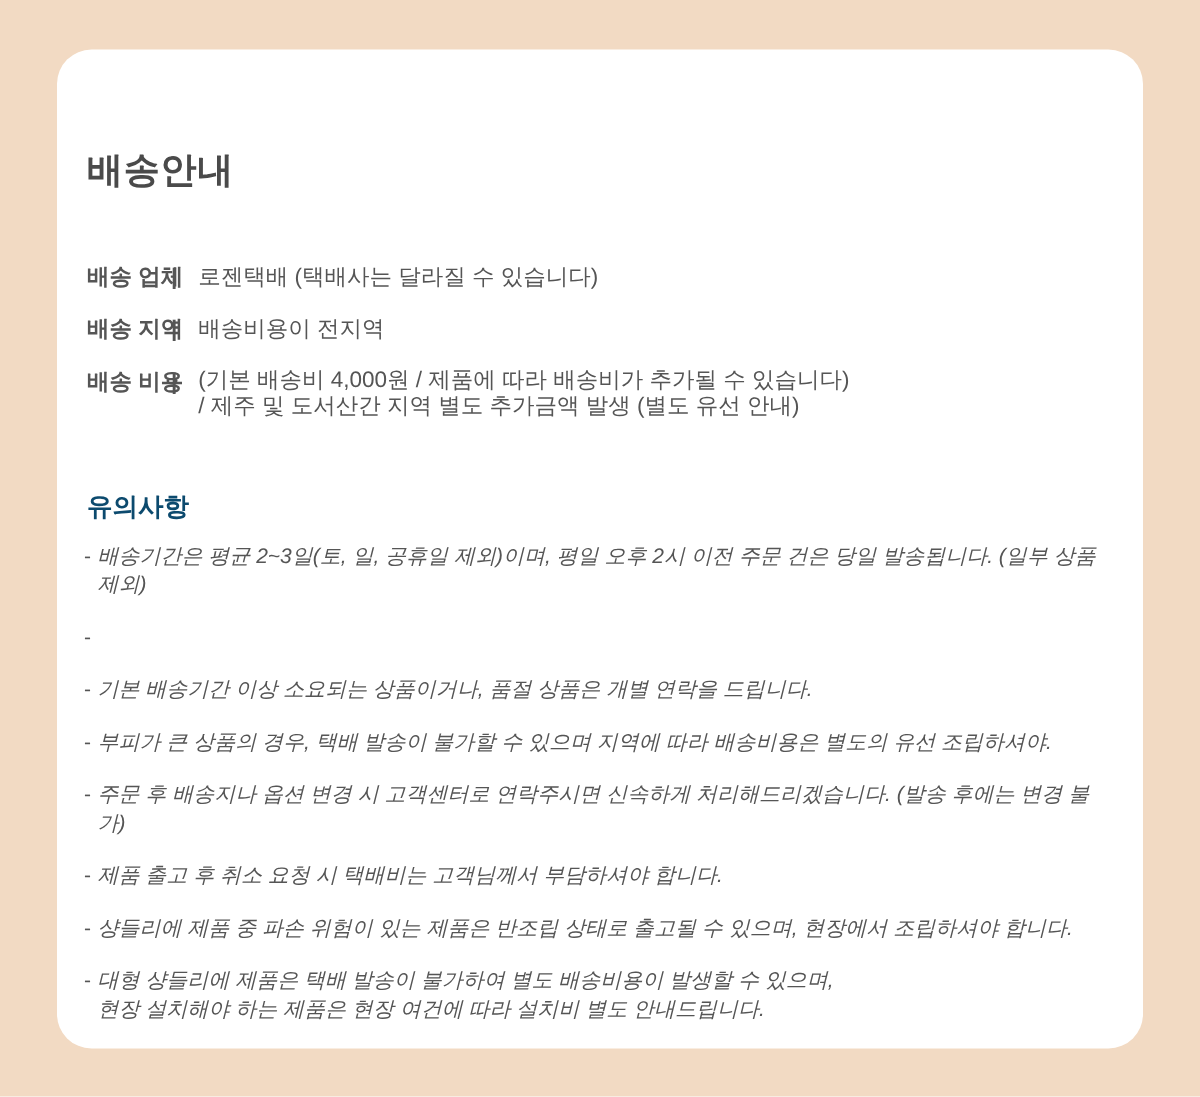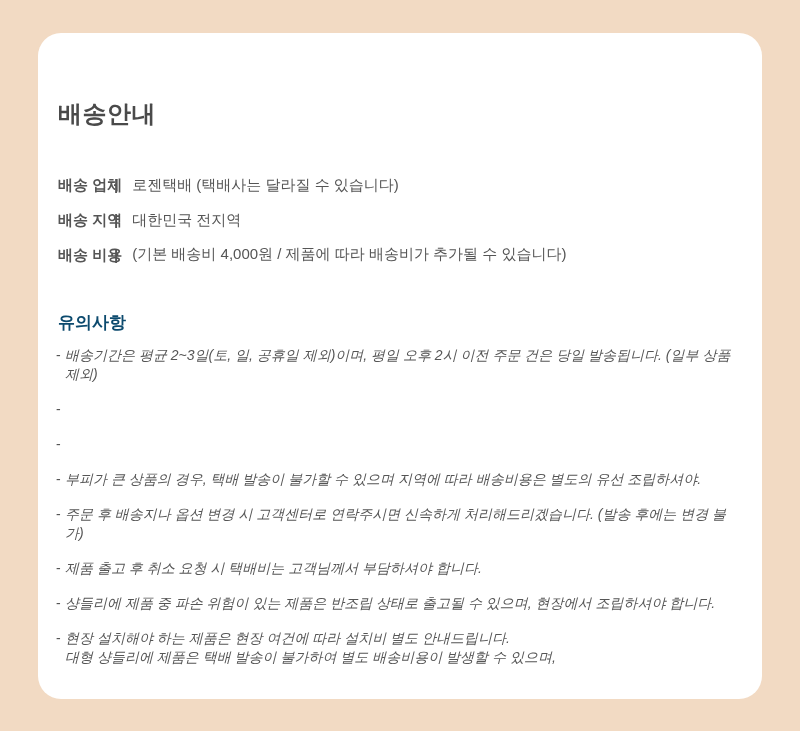--- a/index.html
+++ b/index.html
@@ -104,29 +104,30 @@
       <span class="info-sep">|</span>
       <span class="info-value">
         <span class="vline">로젠택배 (택배사는 달라질 수 있습니다)</span>
       </span>
     </div>
 
     <div class="info-row single">
       <span class="info-label">배송 지역</span>
       <span class="info-sep">|</span>
       <span class="info-value">
-        <span class="vline">대한민국 전지역</span>
+        <span class="vline">배송비용이 전지역</span>
       </span>
     </div>
 
     <div class="info-row">
       <span class="info-label">배송 비용</span>
       <span class="info-sep">|</span>
       <span class="info-value">
         <span class="vline">(기본 배송비 4,000원 / 제품에 따라 배송비가 추가될 수 있습니다)</span>
+        <span class="vline">/ 제주 및 도서산간 지역 별도 추가금액 발생 (별도 유선 안내)</span>
       </span>
     </div>
 
   </div>
 
   <h2 class="notice-title">유의사항</h2>
 
   <div class="notices">
 
     <div class="notice">
@@ -135,20 +136,23 @@
         <span class="nline">배송기간은 평균 2~3일(토, 일, 공휴일 제외)이며, 평일 오후 2시 이전 주문 건은 당일 발송됩니다. (일부 상품 제외)</span>
       </span>
     </div>
 
     <div class="notice">
       <span class="dash">-</span>
     </div>
 
     <div class="notice">
       <span class="dash">-</span>
+      <span class="nlines">
+        <span class="nline">기본 배송기간 이상 소요되는 상품이거나, 품절 상품은 개별 연락을 드립니다.</span>
+      </span>
     </div>
 
     <div class="notice">
       <span class="dash">-</span>
       <span class="nlines">
         <span class="nline">부피가 큰 상품의 경우, 택배 발송이 불가할 수 있으며 지역에 따라 배송비용은 별도의 유선 조립하셔야.</span>
       </span>
     </div>
 
     <div class="notice">
@@ -168,20 +172,20 @@
     <div class="notice">
       <span class="dash">-</span>
       <span class="nlines">
         <span class="nline">샹들리에 제품 중 파손 위험이 있는 제품은 반조립 상태로 출고될 수 있으며, 현장에서 조립하셔야 합니다.</span>
       </span>
     </div>
 
     <div class="notice">
       <span class="dash">-</span>
       <span class="nlines">
+        <span class="nline">대형 샹들리에 제품은 택배 발송이 불가하여 별도 배송비용이 발생할 수 있으며,</span>
         <span class="nline">현장 설치해야 하는 제품은 현장 여건에 따라 설치비 별도 안내드립니다.</span>
-        <span class="nline">대형 샹들리에 제품은 택배 발송이 불가하여 별도 배송비용이 발생할 수 있으며,</span>
       </span>
     </div>
 
   </div>
 
 </div>
 
 </body></html>

